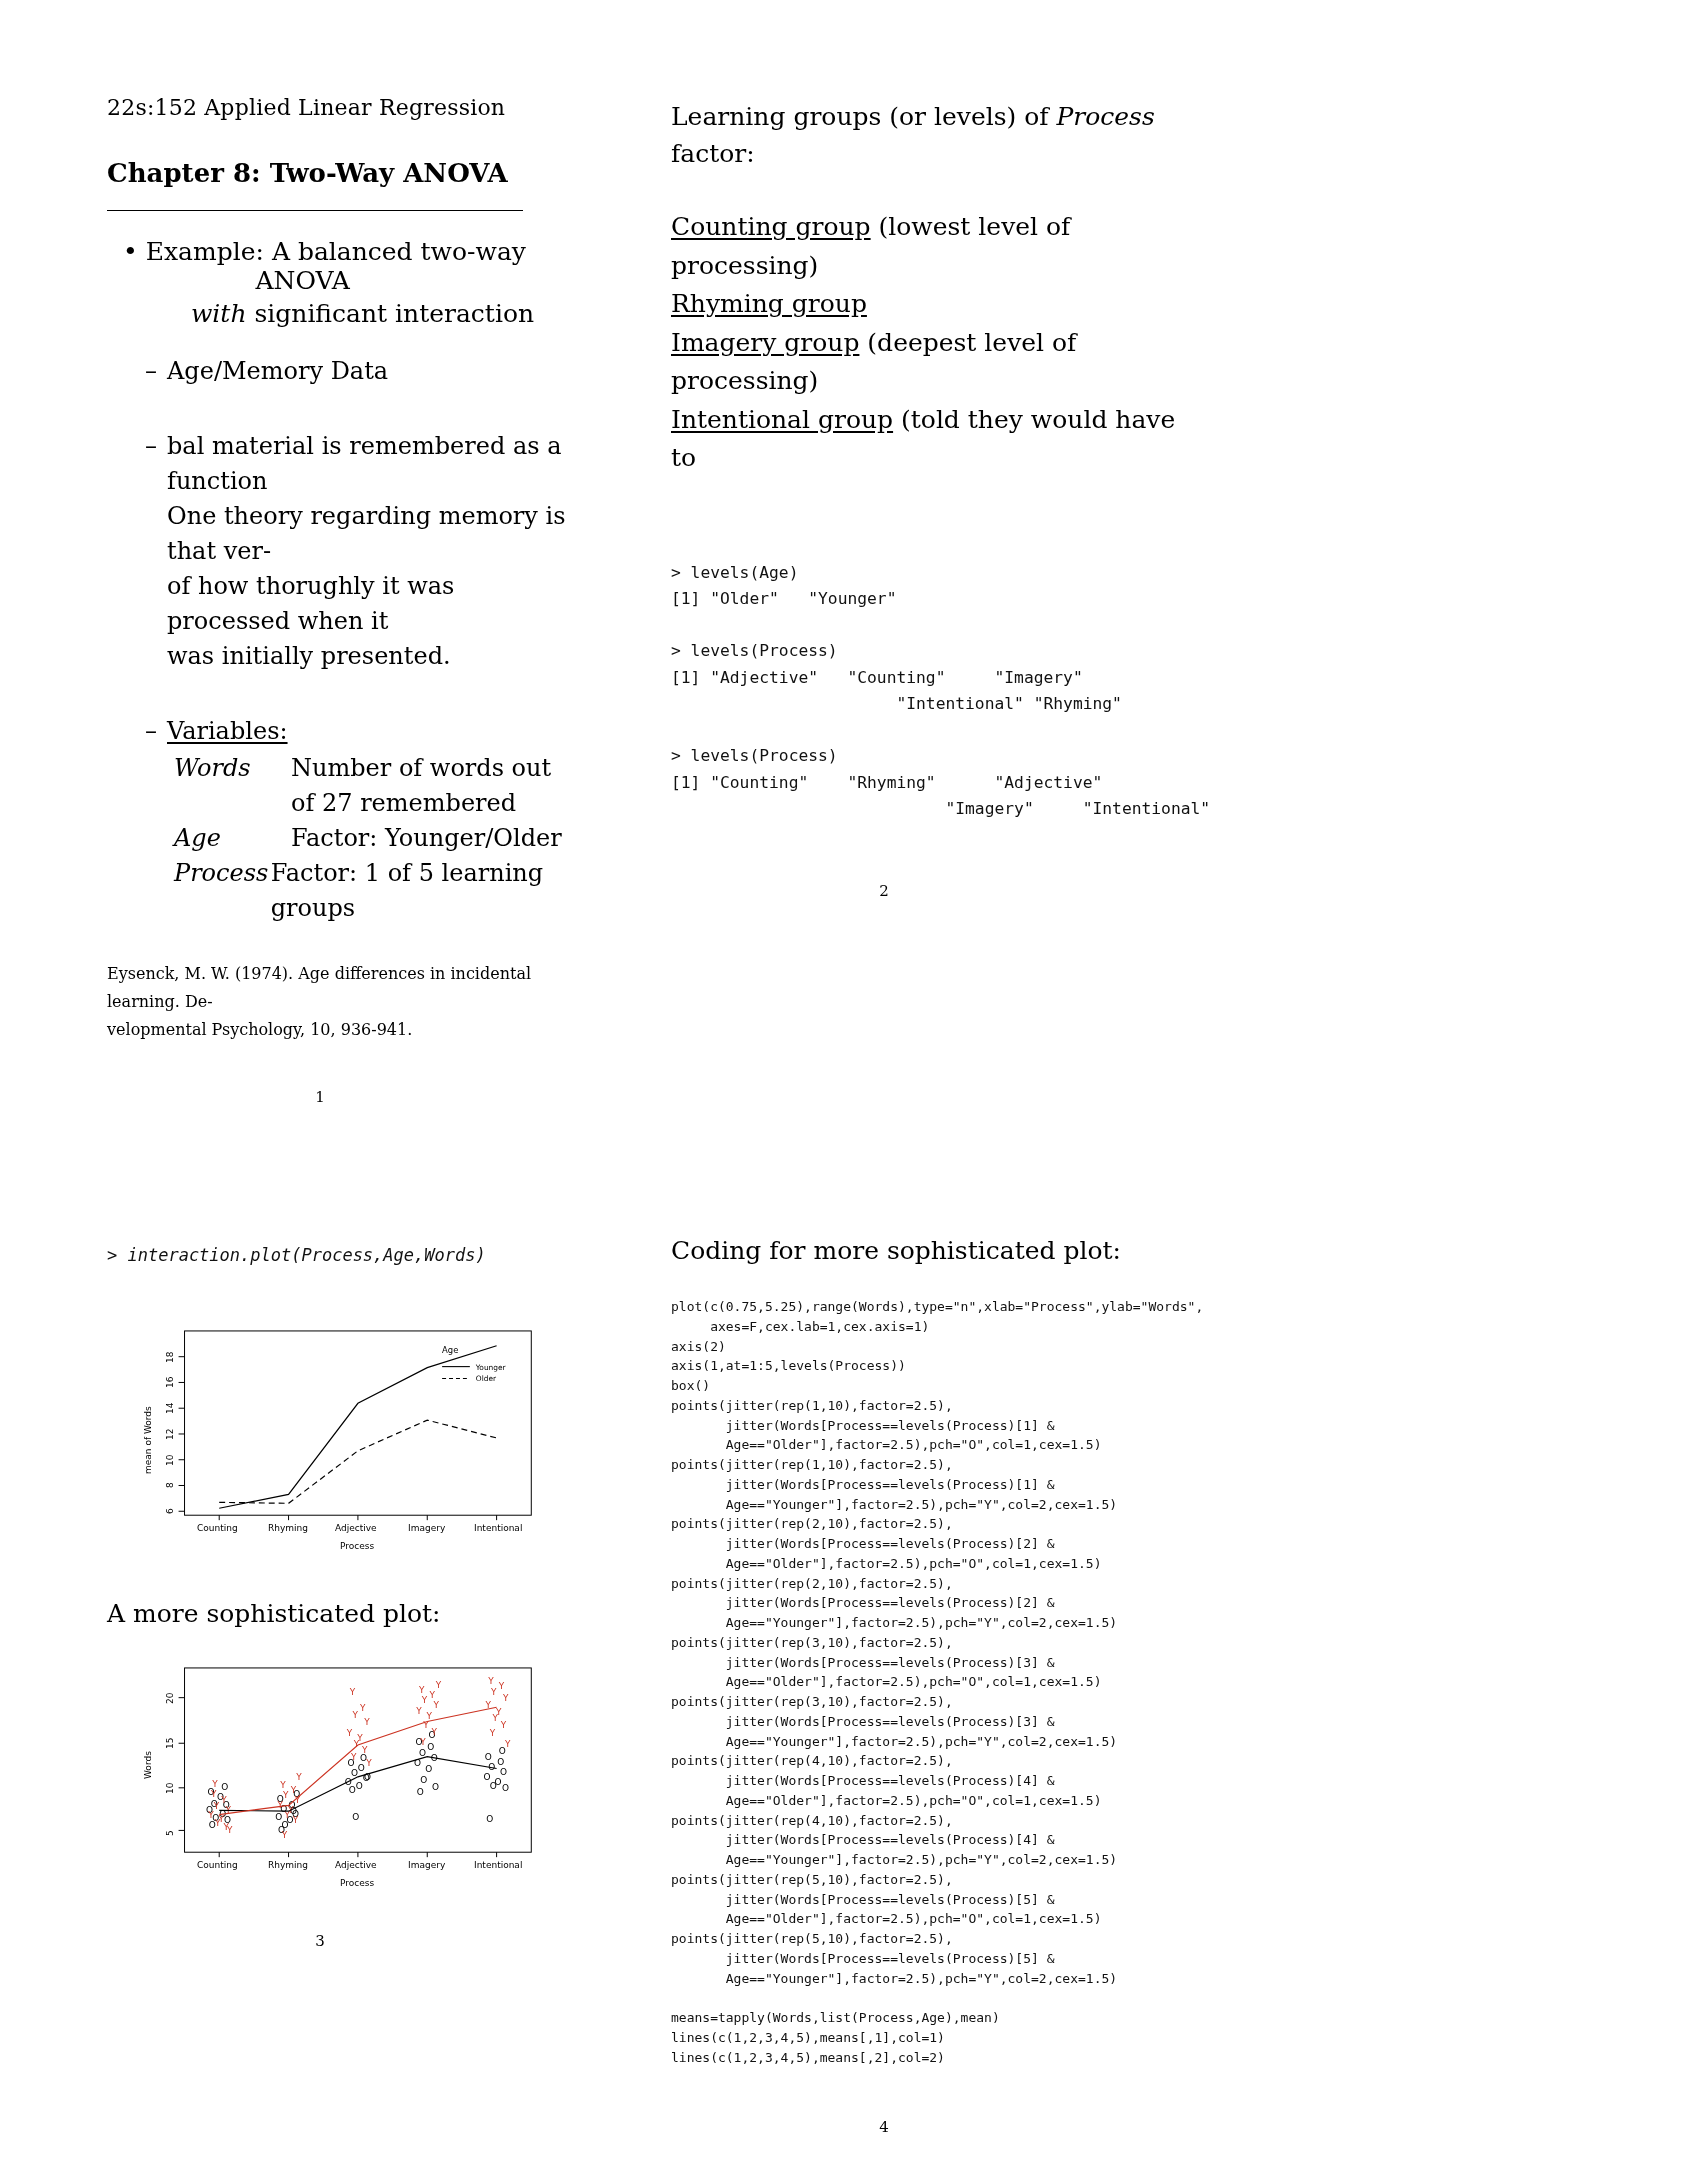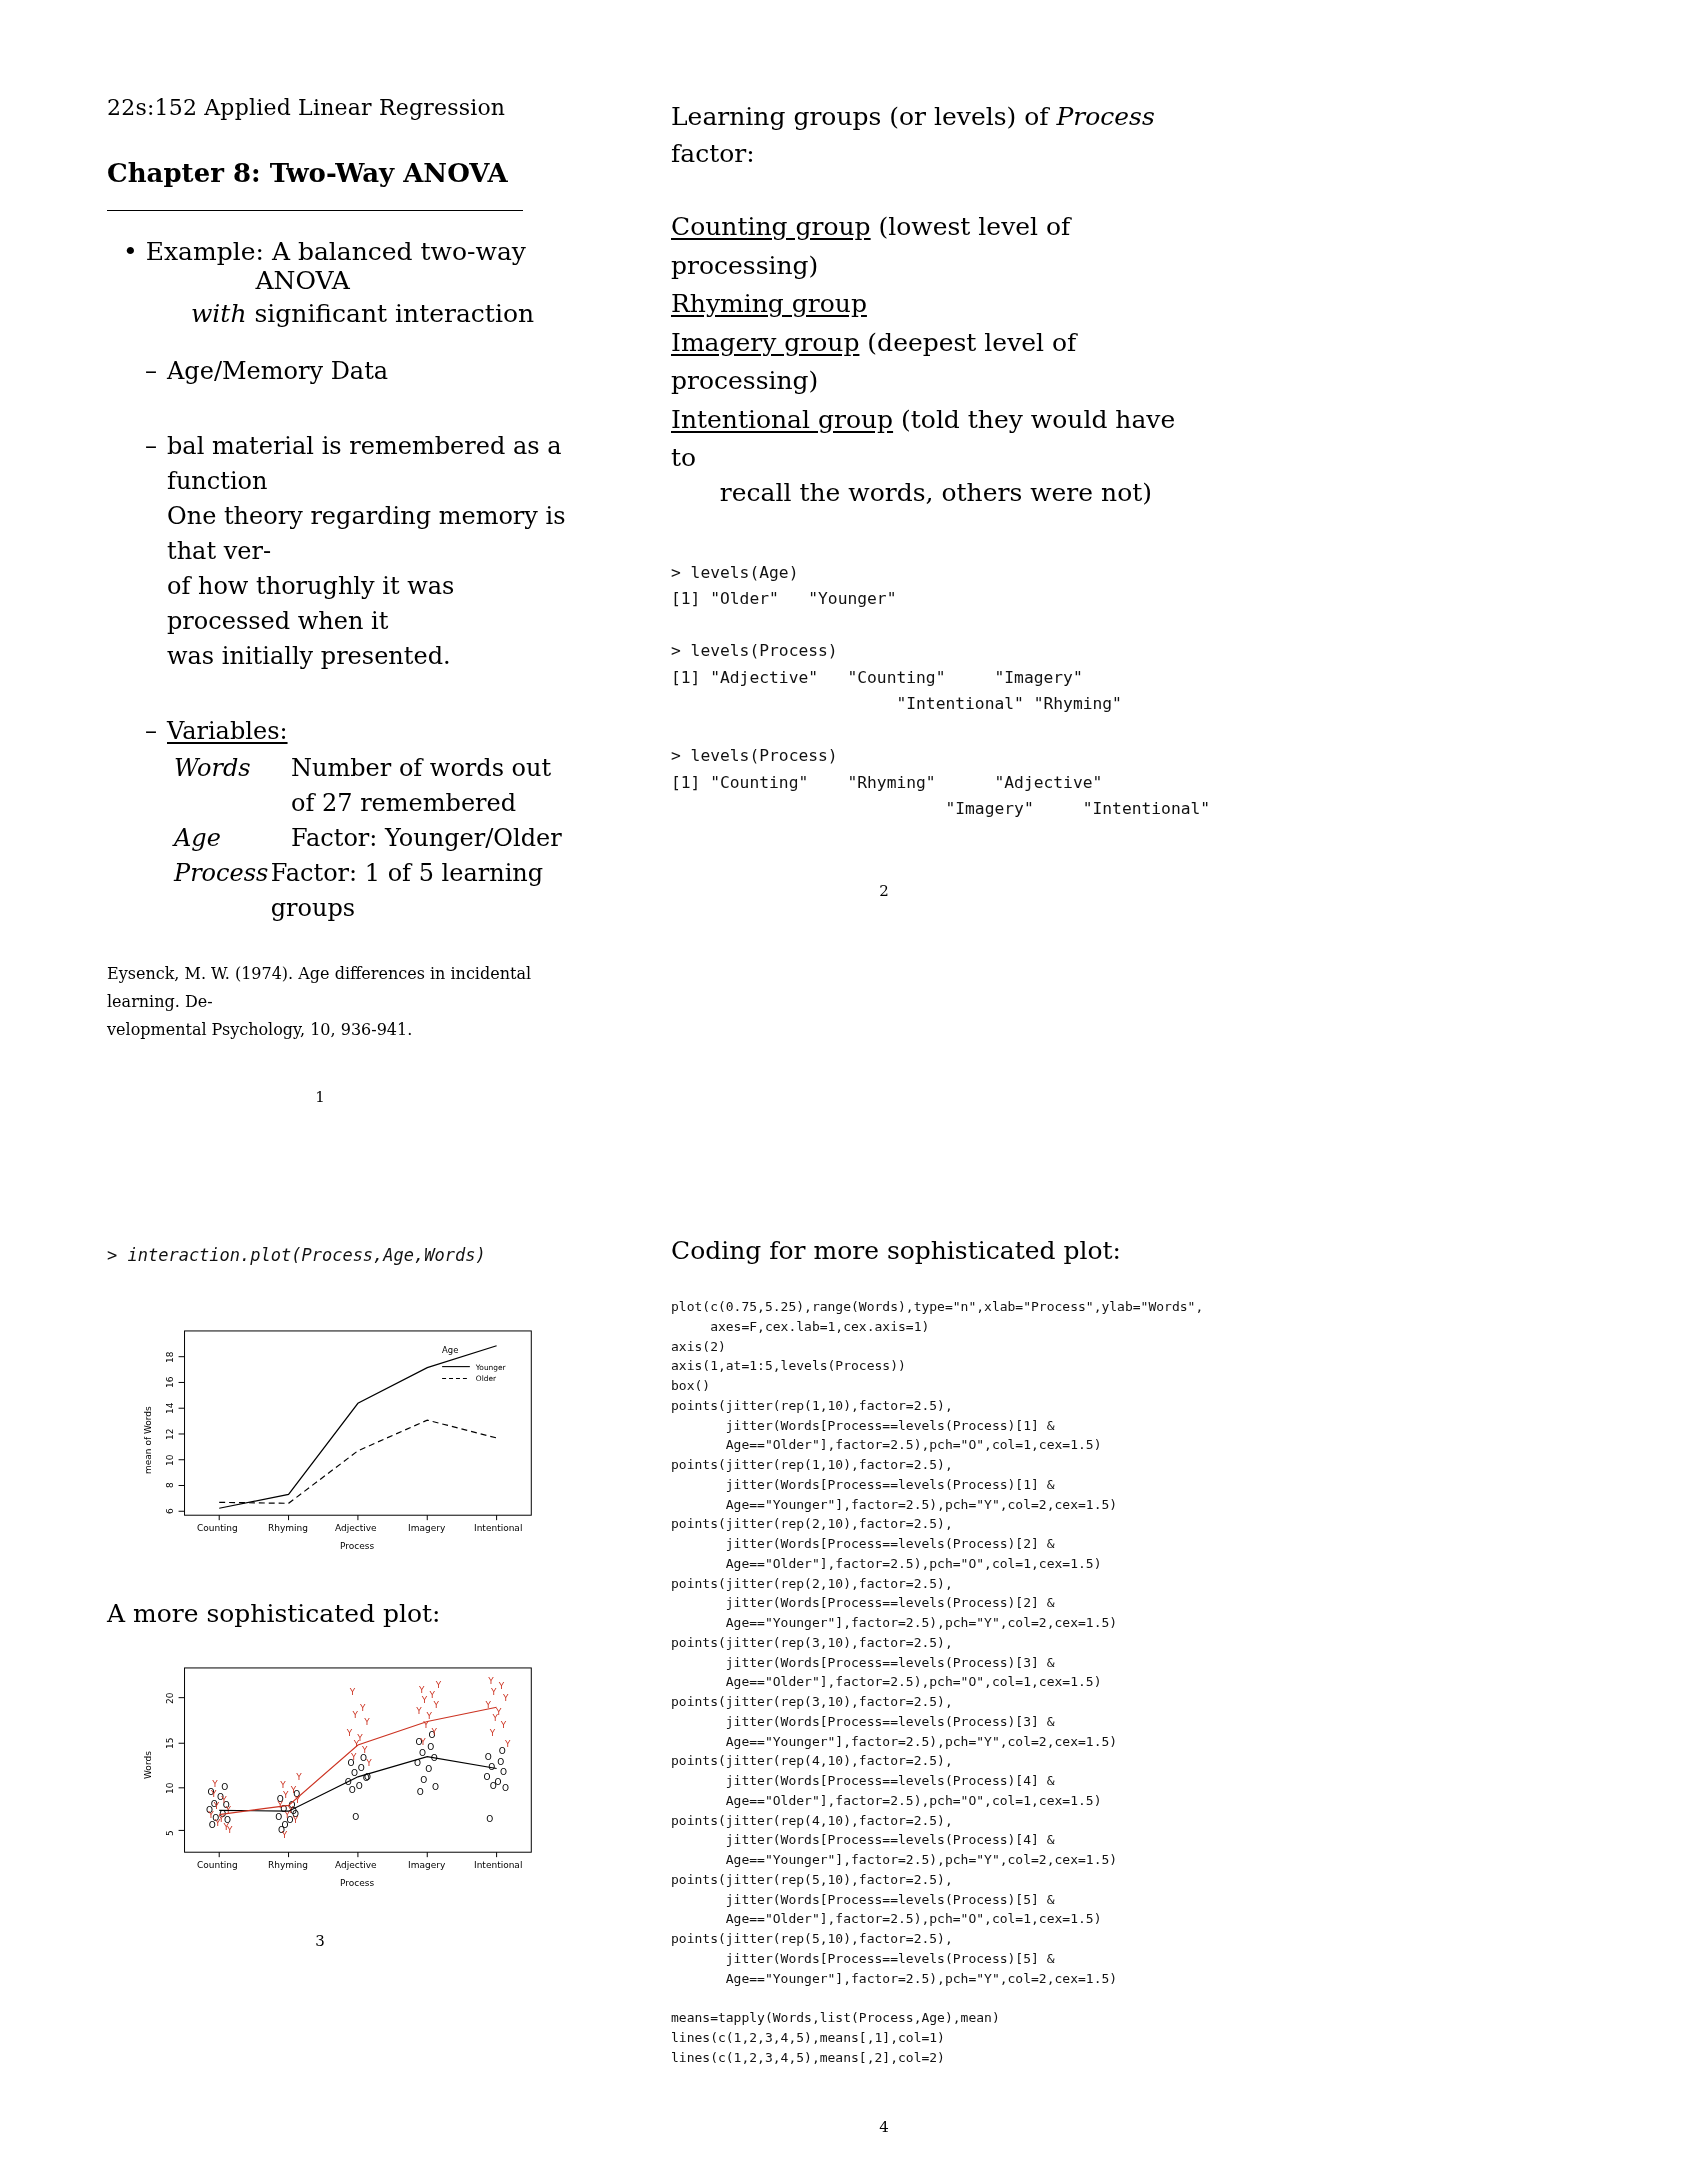--- a/index.html
+++ b/index.html
@@ -104,24 +104,23 @@
     </div>
     <div style="font-size:25px;line-height:1.54;">
       <span class="serif uline">Rhyming group</span><span class="serif"></span>
     </div>
     <div style="font-size:25px;line-height:1.54;">
       <span class="serif uline">Imagery group</span><span class="serif"> (deepest level of processing)</span>
     </div>
     <div style="font-size:25px;line-height:1.54;">
       <span class="serif uline">Intentional group</span><span class="serif"> (told they would have to</span>
     </div>
-    <div class="serif" style="font-size:25px;text-align:right;padding-right:34px;">recall the words, others were not)</div>
-  </div>
-
-  <div class="code" style="margin-top:53px;">&gt; levels(Age)
+  </div>
+
+  <div class="code" style="margin-top:82px;">&gt; levels(Age)
 [1] "Older"   "Younger"</div>
   <div class="code" style="margin-top:26px;">&gt; levels(Process)
 [1] "Adjective"   "Counting"     "Imagery"
                        "Intentional" "Rhyming"</div>
   <div class="code" style="margin-top:26px;">&gt; levels(Process)
 [1] "Counting"    "Rhyming"      "Adjective"
                             "Imagery"     "Intentional"</div>
 
   <div class="pagenum serif" style="margin-top:59px;width:426px;">2</div>
 </div>

